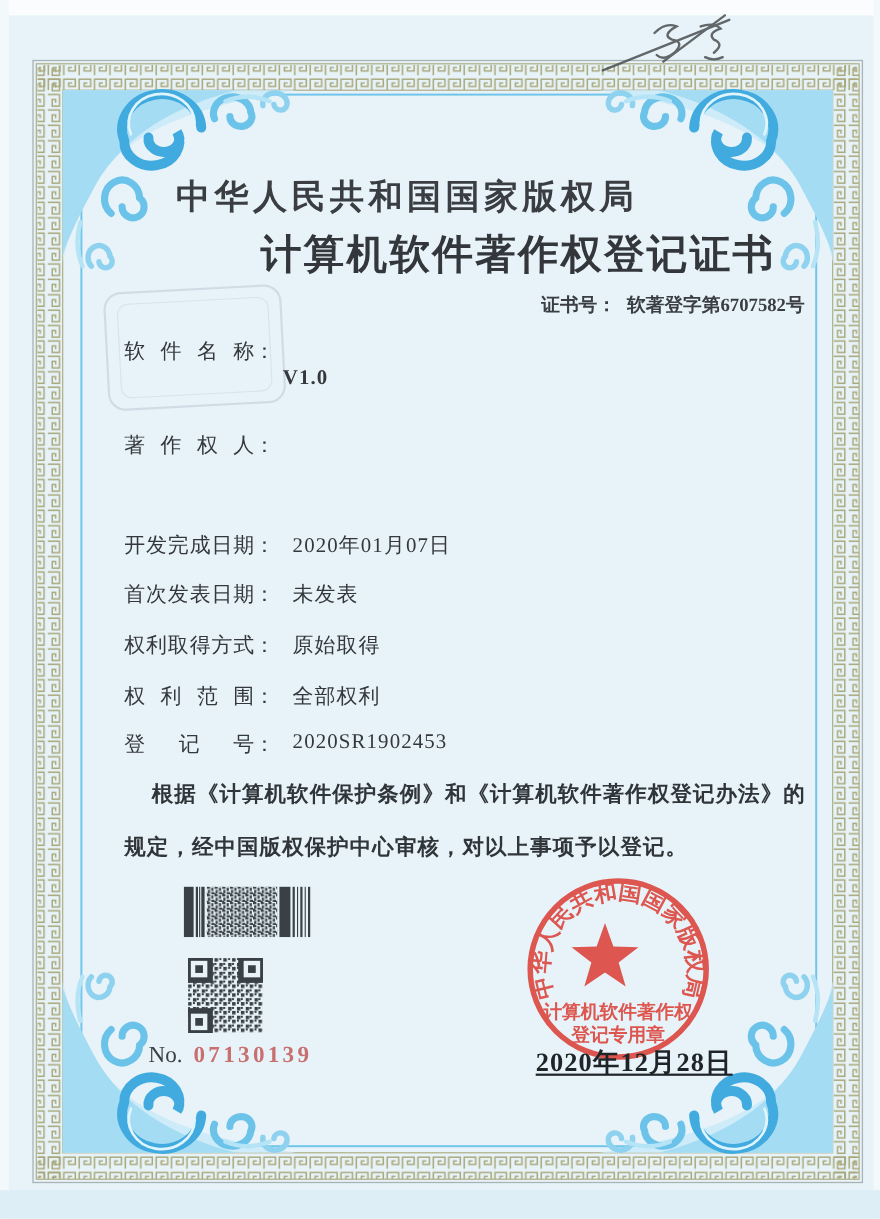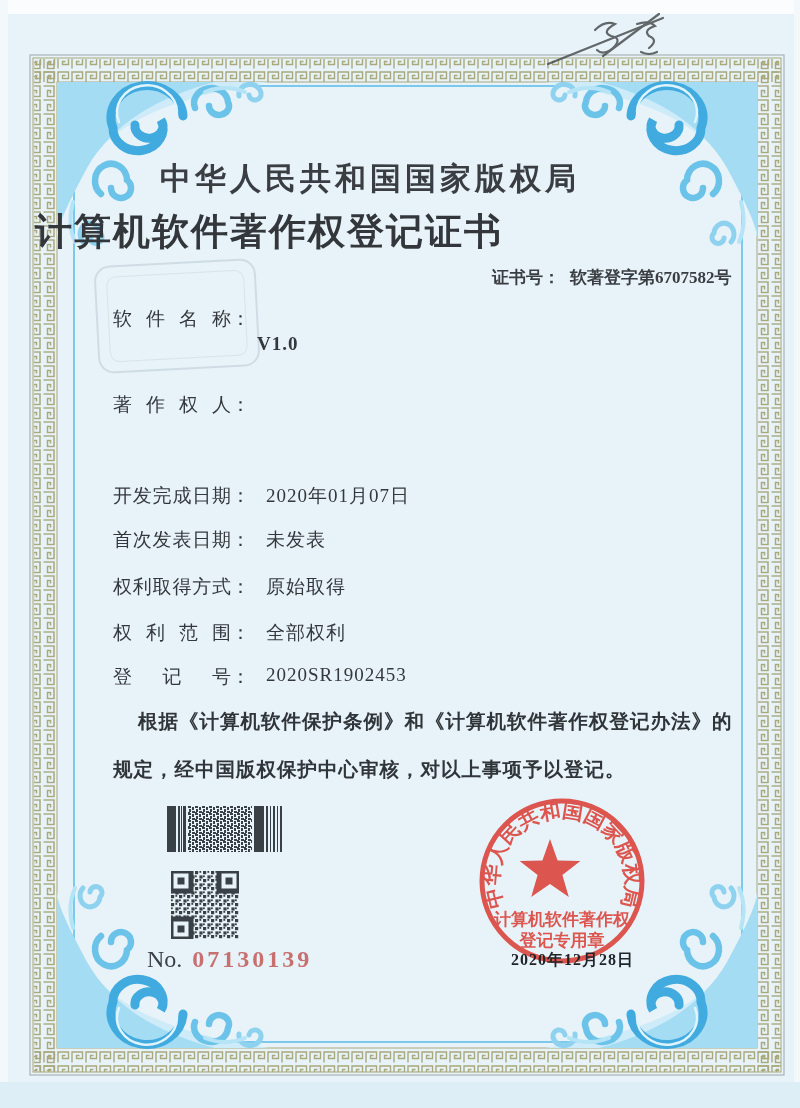--- a/index.html
+++ b/index.html
@@ -21,43 +21,43 @@
   }
   .emboss .inner{
     position:absolute;left:10px;top:9px;right:10px;bottom:9px;
     border:1.5px solid rgba(168,184,196,.25);border-radius:10px;
   }
   .authority{
     position:absolute;left:35px;top:158px;width:670px;text-align:center;
     font-size:31px;font-weight:600;letter-spacing:4px;color:#3a3e42;
   }
   .cert-title{
-    position:absolute;left:35px;top:207px;width:670px;text-align:left;
+    position:absolute;left:35px;top:207px;width:670px;text-align:right;
     font-size:37px;font-weight:700;letter-spacing:2px;color:#33373b;
   }
   .certno{
     position:absolute;left:492px;top:266px;font-size:17px;font-weight:700;color:#3a3e42;
   }
   .certno .v{margin-left:10px;}
   .row{position:absolute;left:113px;display:flex;align-items:flex-start;
     font-size:19px;font-weight:400;color:#34383c;}
   .row .lbl{display:inline-block;width:118px;text-align:justify;text-align-last:justify;}
   .row .colon{display:inline-block;}
   .row .val{margin-left:16px;letter-spacing:1px;white-space:nowrap;}
   .val2{position:absolute;left:257px;top:333px;font-size:19px;font-weight:600;color:#34383c;letter-spacing:1px;}
   .stmt{position:absolute;font-size:19.5px;font-weight:600;color:#303539;letter-spacing:1px;white-space:nowrap;}
   .stmt.l1{left:138px;top:708px;}
   .stmt.l2{left:113px;top:756px;}
   .codes{position:absolute;}
-  .serial{position:absolute;left:147px;top:946px;font-size:24px;color:#3c4145;}
+  .serial{position:absolute;left:135px;top:946px;font-size:21px;color:#3c4145;}
   .serial .num{color:#c86f6f;letter-spacing:3px;margin-left:10px;font-weight:600;}
   .stamp{position:absolute;left:457px;top:776px;}
   .issue-date{
-    position:absolute;left:511px;top:950px;font-size:16px;font-weight:700;
-    color:#1f2428;letter-spacing:1px;
+    position:absolute;left:487px;top:950px;font-size:24px;font-weight:700;
+    color:#1f2428;letter-spacing:1px;text-decoration:underline;
   }
 </style>
 </head>
 <body>
 
 <div class="top-strip"></div>
 <div class="side-strip-l"></div>
 <div class="side-strip-r"></div>
 <div class="bottom-strip"></div>
 

